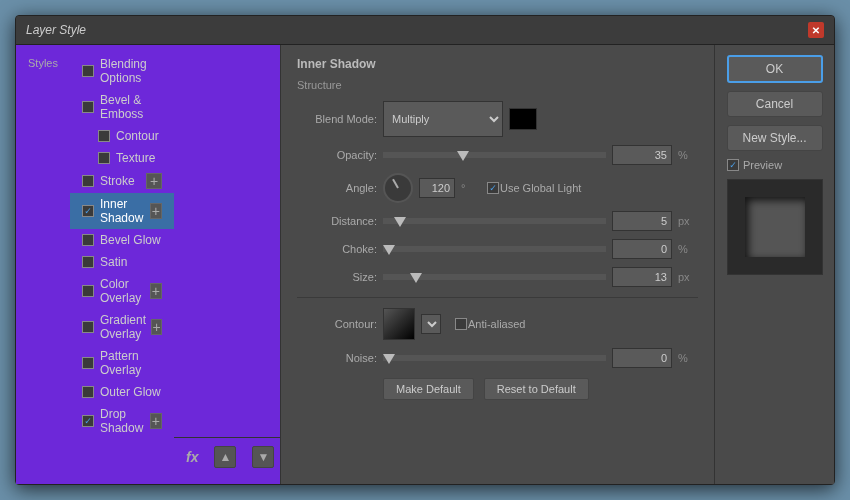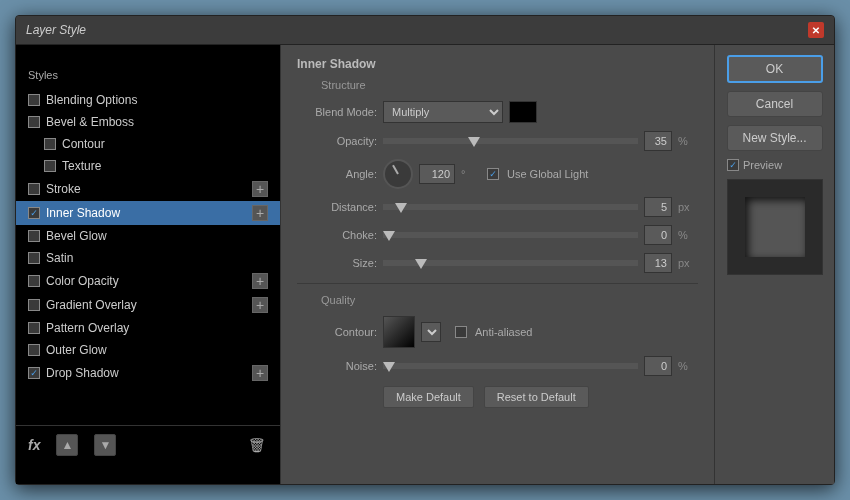--- a/index.html
+++ b/index.html
@@ -39,25 +39,25 @@
 
     .dialog-body {
       display: flex;
       flex: 1;
       overflow: hidden;
     }
 
     
     .left-panel {
       width: 265px;
-      background: #000000;
+      background: #6d28d9;
       border-right: 1px solid #333;
       display: flex;
-      flex-direction: column;
-      padding: 20px 0;
+      flex-direction: row;
+      padding: 8px 0;
     }
 
     .left-panel-title {
       padding: 4px 12px;
       color: #aaa;
       font-size: 11px;
       margin-bottom: 4px;
     }
 
     .style-item {
@@ -143,21 +143,20 @@
       color: #bbb;
       font-size: 12px;
       font-weight: bold;
       margin-bottom: 8px;
     }
 
     .section-subtitle {
       color: #999;
       font-size: 11px;
       margin-bottom: 10px;
-      margin-left: 24px;
     }
 
     .form-row {
       display: flex;
       align-items: center;
       margin-bottom: 8px;
       gap: 6px;
     }
 
     .form-label {
@@ -168,41 +167,41 @@
       flex-shrink: 0;
     }
 
     .select-input {
       background: #5a5a5a;
       border: 1px solid #333;
       color: #ccc;
       font-size: 11px;
       padding: 2px 4px;
       width: 120px;
-      height: 22px;
+      height: 36px;
       cursor: pointer;
     }
 
     .color-swatch {
       width: 28px; height: 22px;
       background: #000;
       border: 1px solid #333;
       cursor: pointer;
     }
 
     .slider-container {
       flex: 1;
       position: relative;
       height: 14px;
       display: flex;
       align-items: center;
     }
 
     .number-input {
-      width: 28px;
+      width: 60px;
       background: #5a5a5a;
       border: 1px solid #333;
       color: #ccc;
       font-size: 11px;
       padding: 2px 4px;
       text-align: right;
       height: 20px;
     }
 
     .unit-label {
@@ -226,21 +225,21 @@
       width: 10px; height: 2px;
       background: #aaa;
       transform-origin: left center;
       transform: rotate(-120deg);
       position: absolute;
       left: 50%; top: 50%;
       margin-top: -1px;
     }
 
     .checkbox-label {
-      display: flex; align-items: center; gap: 8px;
+      display: flex; align-items: center; gap: 1px;
       color: #aaa; font-size: 11px; cursor: pointer;
     }
 
     .divider {
       border: none;
       border-top: 1px solid #3a3a3a;
       margin: 10px 0;
     }
 
     .quality-section { margin-top: 8px; }
@@ -402,21 +401,21 @@
           </div>
           <div class="style-item">
             <div class="style-item-left">
               <div class="checkbox"></div>
               <span>Satin</span>
             </div>
           </div>
           <div class="style-item">
             <div class="style-item-left">
               <div class="checkbox"></div>
-              <span>Color Opacity</span>
+              <span>Color Overlay</span>
             </div>
             <div class="plus-btn">+</div>
           </div>
           <div class="style-item">
             <div class="style-item-left">
               <div class="checkbox"></div>
               <span>Gradient Overlay</span>
             </div>
             <div class="plus-btn">+</div>
           </div>
@@ -503,21 +502,20 @@
         <span class="form-label">Size:</span>
         <div class="slider-container">
           <input type="range" min="0" max="100" value="13" style="width: 100%;">
         </div>
         <input class="number-input" type="text" value="13" style="">
         <span class="unit-label">px</span>
       </div>
 
       <hr class="divider">
 
-      <div class="section-subtitle quality-section">Quality</div>
 
       <div class="form-row">
         <span class="form-label">Contour:</span>
         <div class="contour-preview"></div>
         <select style="width:20px; background:#5a5a5a; border:1px solid #333; color:#ccc; height:20px;"><option>▼</option></select>
         <label class="checkbox-label" style="margin-left:8px">
           <div class="checkbox"></div>
           <span>Anti-aliased</span>
         </label>
       </div>

